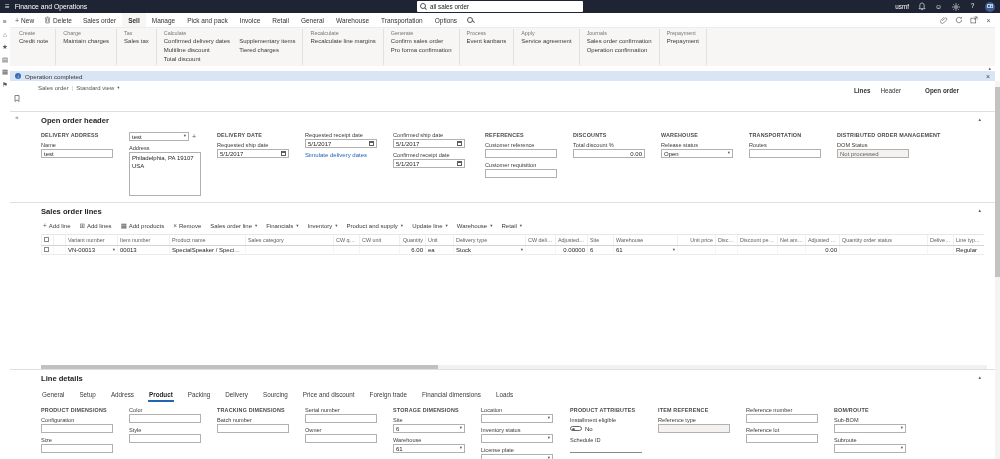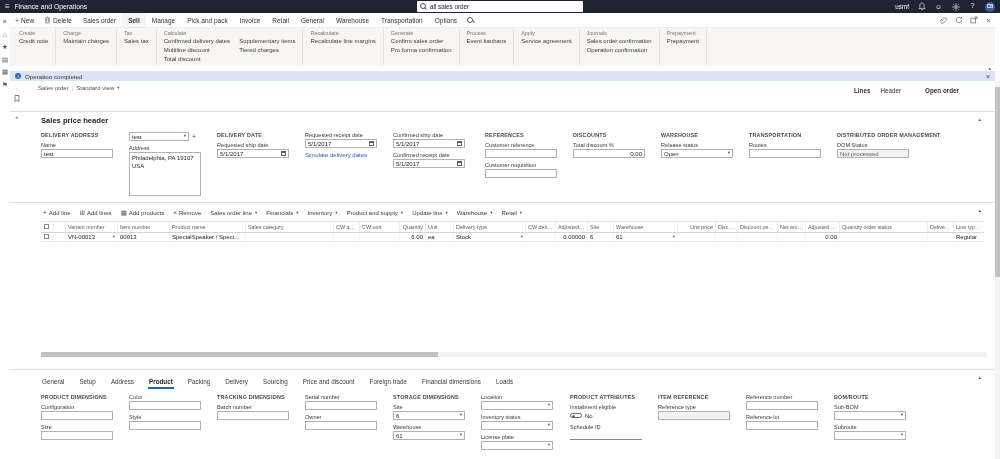--- a/index.html
+++ b/index.html
@@ -362,21 +362,21 @@
         <span class="gi gi-caret"></span>
       </div>
       <div class="ph-right">
         <span class="ph-link active">Lines</span>
         <span class="ph-link">Header</span>
         <span class="ph-status">Open order</span>
       </div>
     </div>
 
     <section class="sec sec-header">
-      <div class="sec-title">Sales price header</div>
+      <div class="sec-title">Open order header</div>
       <span class="gi gi-up sec-caret"></span>
 
       <div class="fgroup" style="left:31px;">
         <div class="subcols">
           <div>
             <div class="gtitle">DELIVERY ADDRESS</div>
             <div class="fld">
               <div class="flbl">Name</div>
               <div class="tb">
                   <span class="tbv">test</span>
@@ -493,20 +493,21 @@
         <div class="fld">
           <div class="flbl">DOM Status</div>
           <div class="tb dis">
               <span class="tbv">Not processed</span>
             </div>
         </div>
       </div>
     </section>
 
     <section class="sec sec-lines">
+      <div class="sec-title">Sales order lines</div>
       <span class="gi gi-up sec-caret"></span>
 
       <div class="ltoolbar">
         <span class="tbi">
             <span class="gi gi-plus"></span>
             <span>Add line</span>
           </span>
         <span class="tbi">
             <span class="gi gi-gridplus"></span>
             <span>Add lines</span>
@@ -647,20 +648,21 @@
           </tbody>
         </table>
       </div>
       <div class="gfill"></div>
       <div class="hscroll">
           <div class="hthumb"></div>
         </div>
     </section>
 
     <section class="sec sec-details">
+      <div class="sec-title">Line details</div>
       <span class="gi gi-up sec-caret"></span>
 
       <div class="dtabs">
         <span class="dtab">General</span>
         <span class="dtab">Setup</span>
         <span class="dtab">Address</span>
         <span class="dtab sel">Product</span>
         <span class="dtab">Packing</span>
         <span class="dtab">Delivery</span>
         <span class="dtab">Sourcing</span>

